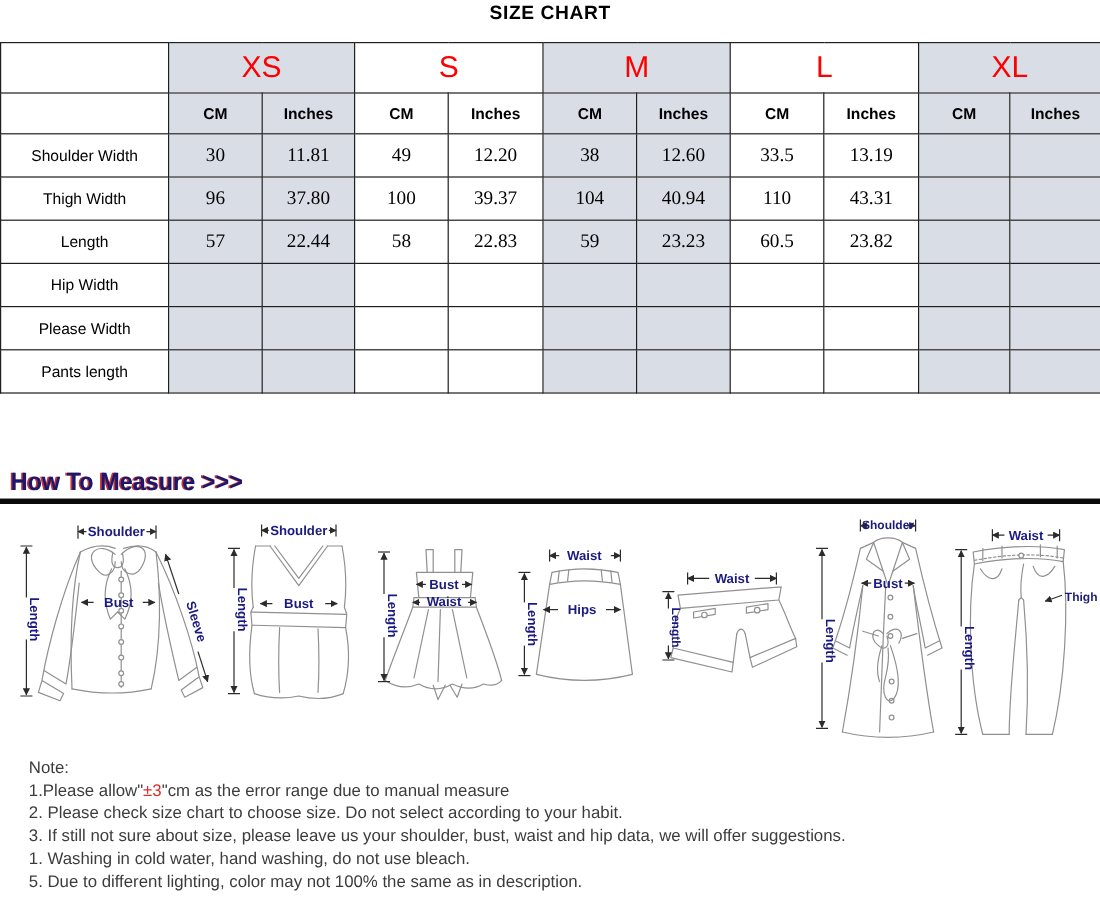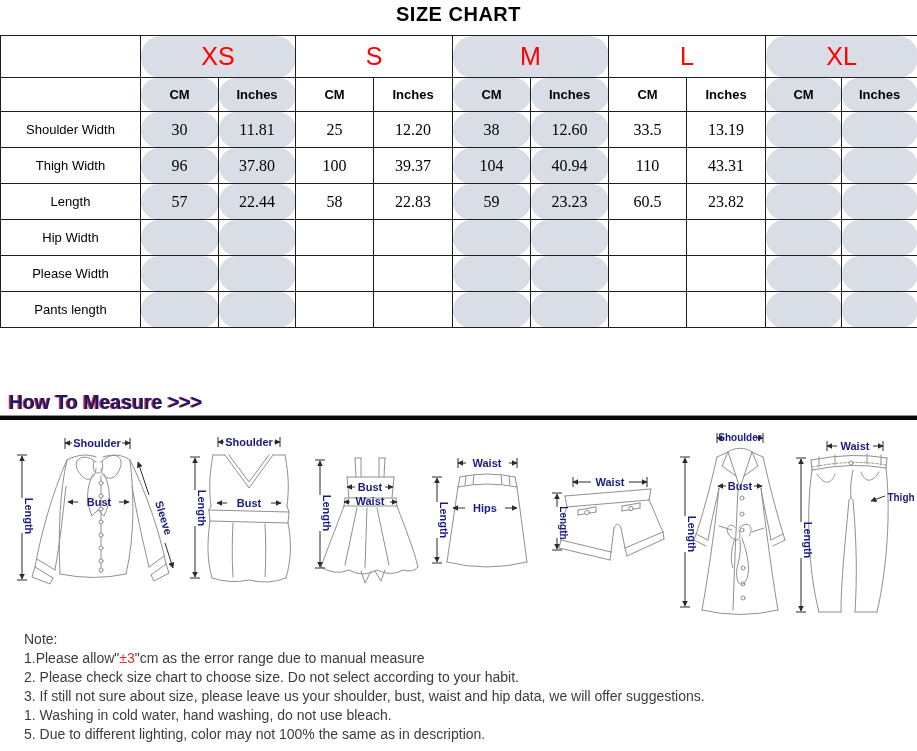--- a/index.html
+++ b/index.html
@@ -1,27 +1,27 @@
 <!DOCTYPE html>
 <html><head>
 <meta charset="utf-8">
 <style>
   html,body{margin:0;padding:0;background:#fff;}
   .page{position:relative;width:917px;height:751px;background:#fff;overflow:hidden;
         font-family:"Liberation Sans",sans-serif;color:#000;}
 
   
   .title{position:absolute;top:3px;left:0;width:917px;text-align:center;
-         font-size:20px;font-weight:bold;letter-spacing:.5px;}
+         font-size:16px;font-weight:bold;letter-spacing:.5px;}
 
   
   table.size{position:absolute;top:35px;left:0;width:917px;border-collapse:collapse;table-layout:fixed;}
   table.size td,table.size th{border:1px solid #1f1f1f;text-align:center;vertical-align:middle;
          padding:0;overflow:hidden;font-weight:normal;}
-  .shade{background:#d9dde6;border-radius:20px;}
+  .shade{background:#d9dde6;}
   tr.sizerow th{height:41px;font-size:25px;color:#ff0000;font-weight:500;}
   tr.unitrow td{height:33px;font-size:13px;font-weight:bold;}
   tr.datarow td{height:35px;}
   td.rowlab{font-size:13px;}
   td.val{font-family:"Liberation Serif",serif;font-size:16px;}
 
   
   .htm{position:absolute;top:390px;left:9px;font-size:21px;font-weight:bold;color:#18186f;
        transform:scaleX(.93);transform-origin:left center;letter-spacing:0;
        text-shadow:-1.5px 0 0 #c83232;}
@@ -82,21 +82,21 @@
       <td>CM</td>
       <td>Inches</td>
       <td class="shade">CM</td>
       <td class="shade">Inches</td>
     </tr>
 
     <tr class="datarow">
       <td class="rowlab">Shoulder Width</td>
       <td class="val shade">30</td>
       <td class="val shade">11.81</td>
-      <td class="val">25</td>
+      <td class="val">49</td>
       <td class="val">12.20</td>
       <td class="val shade">38</td>
       <td class="val shade">12.60</td>
       <td class="val">33.5</td>
       <td class="val">13.19</td>
       <td class="val shade"></td>
       <td class="val shade"></td>
     </tr>
     <tr class="datarow">
       <td class="rowlab">Thigh Width</td>

